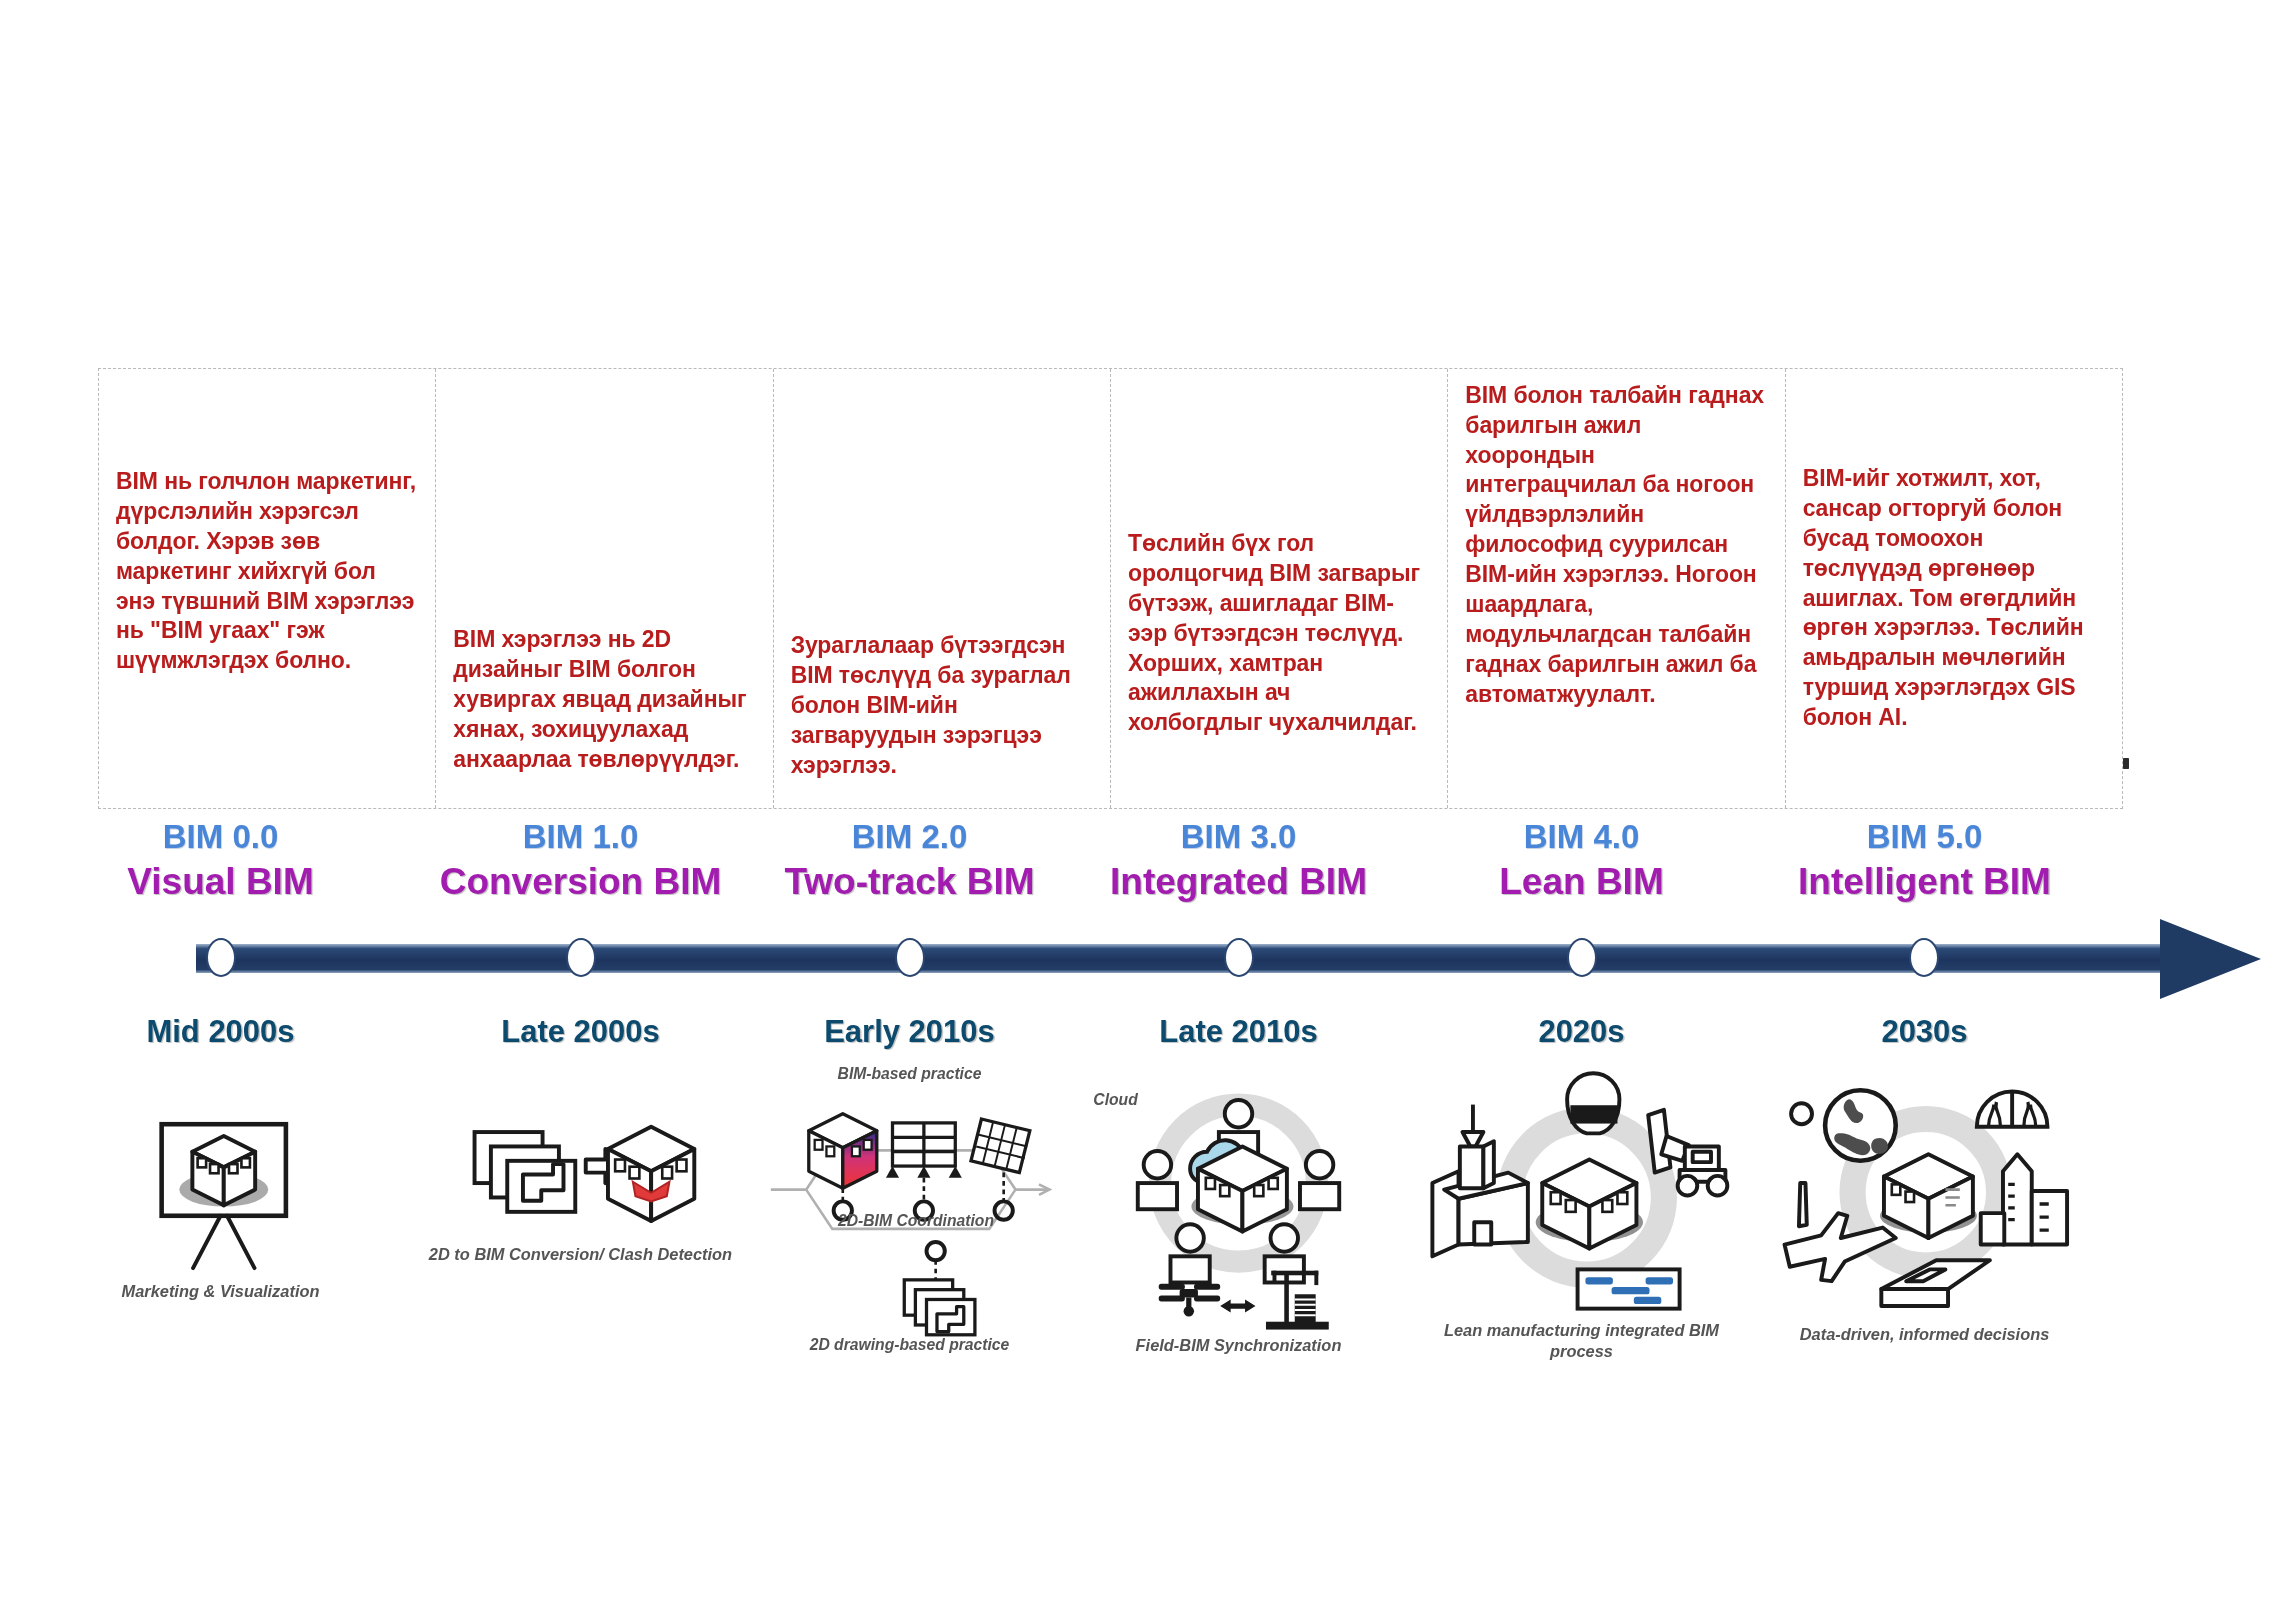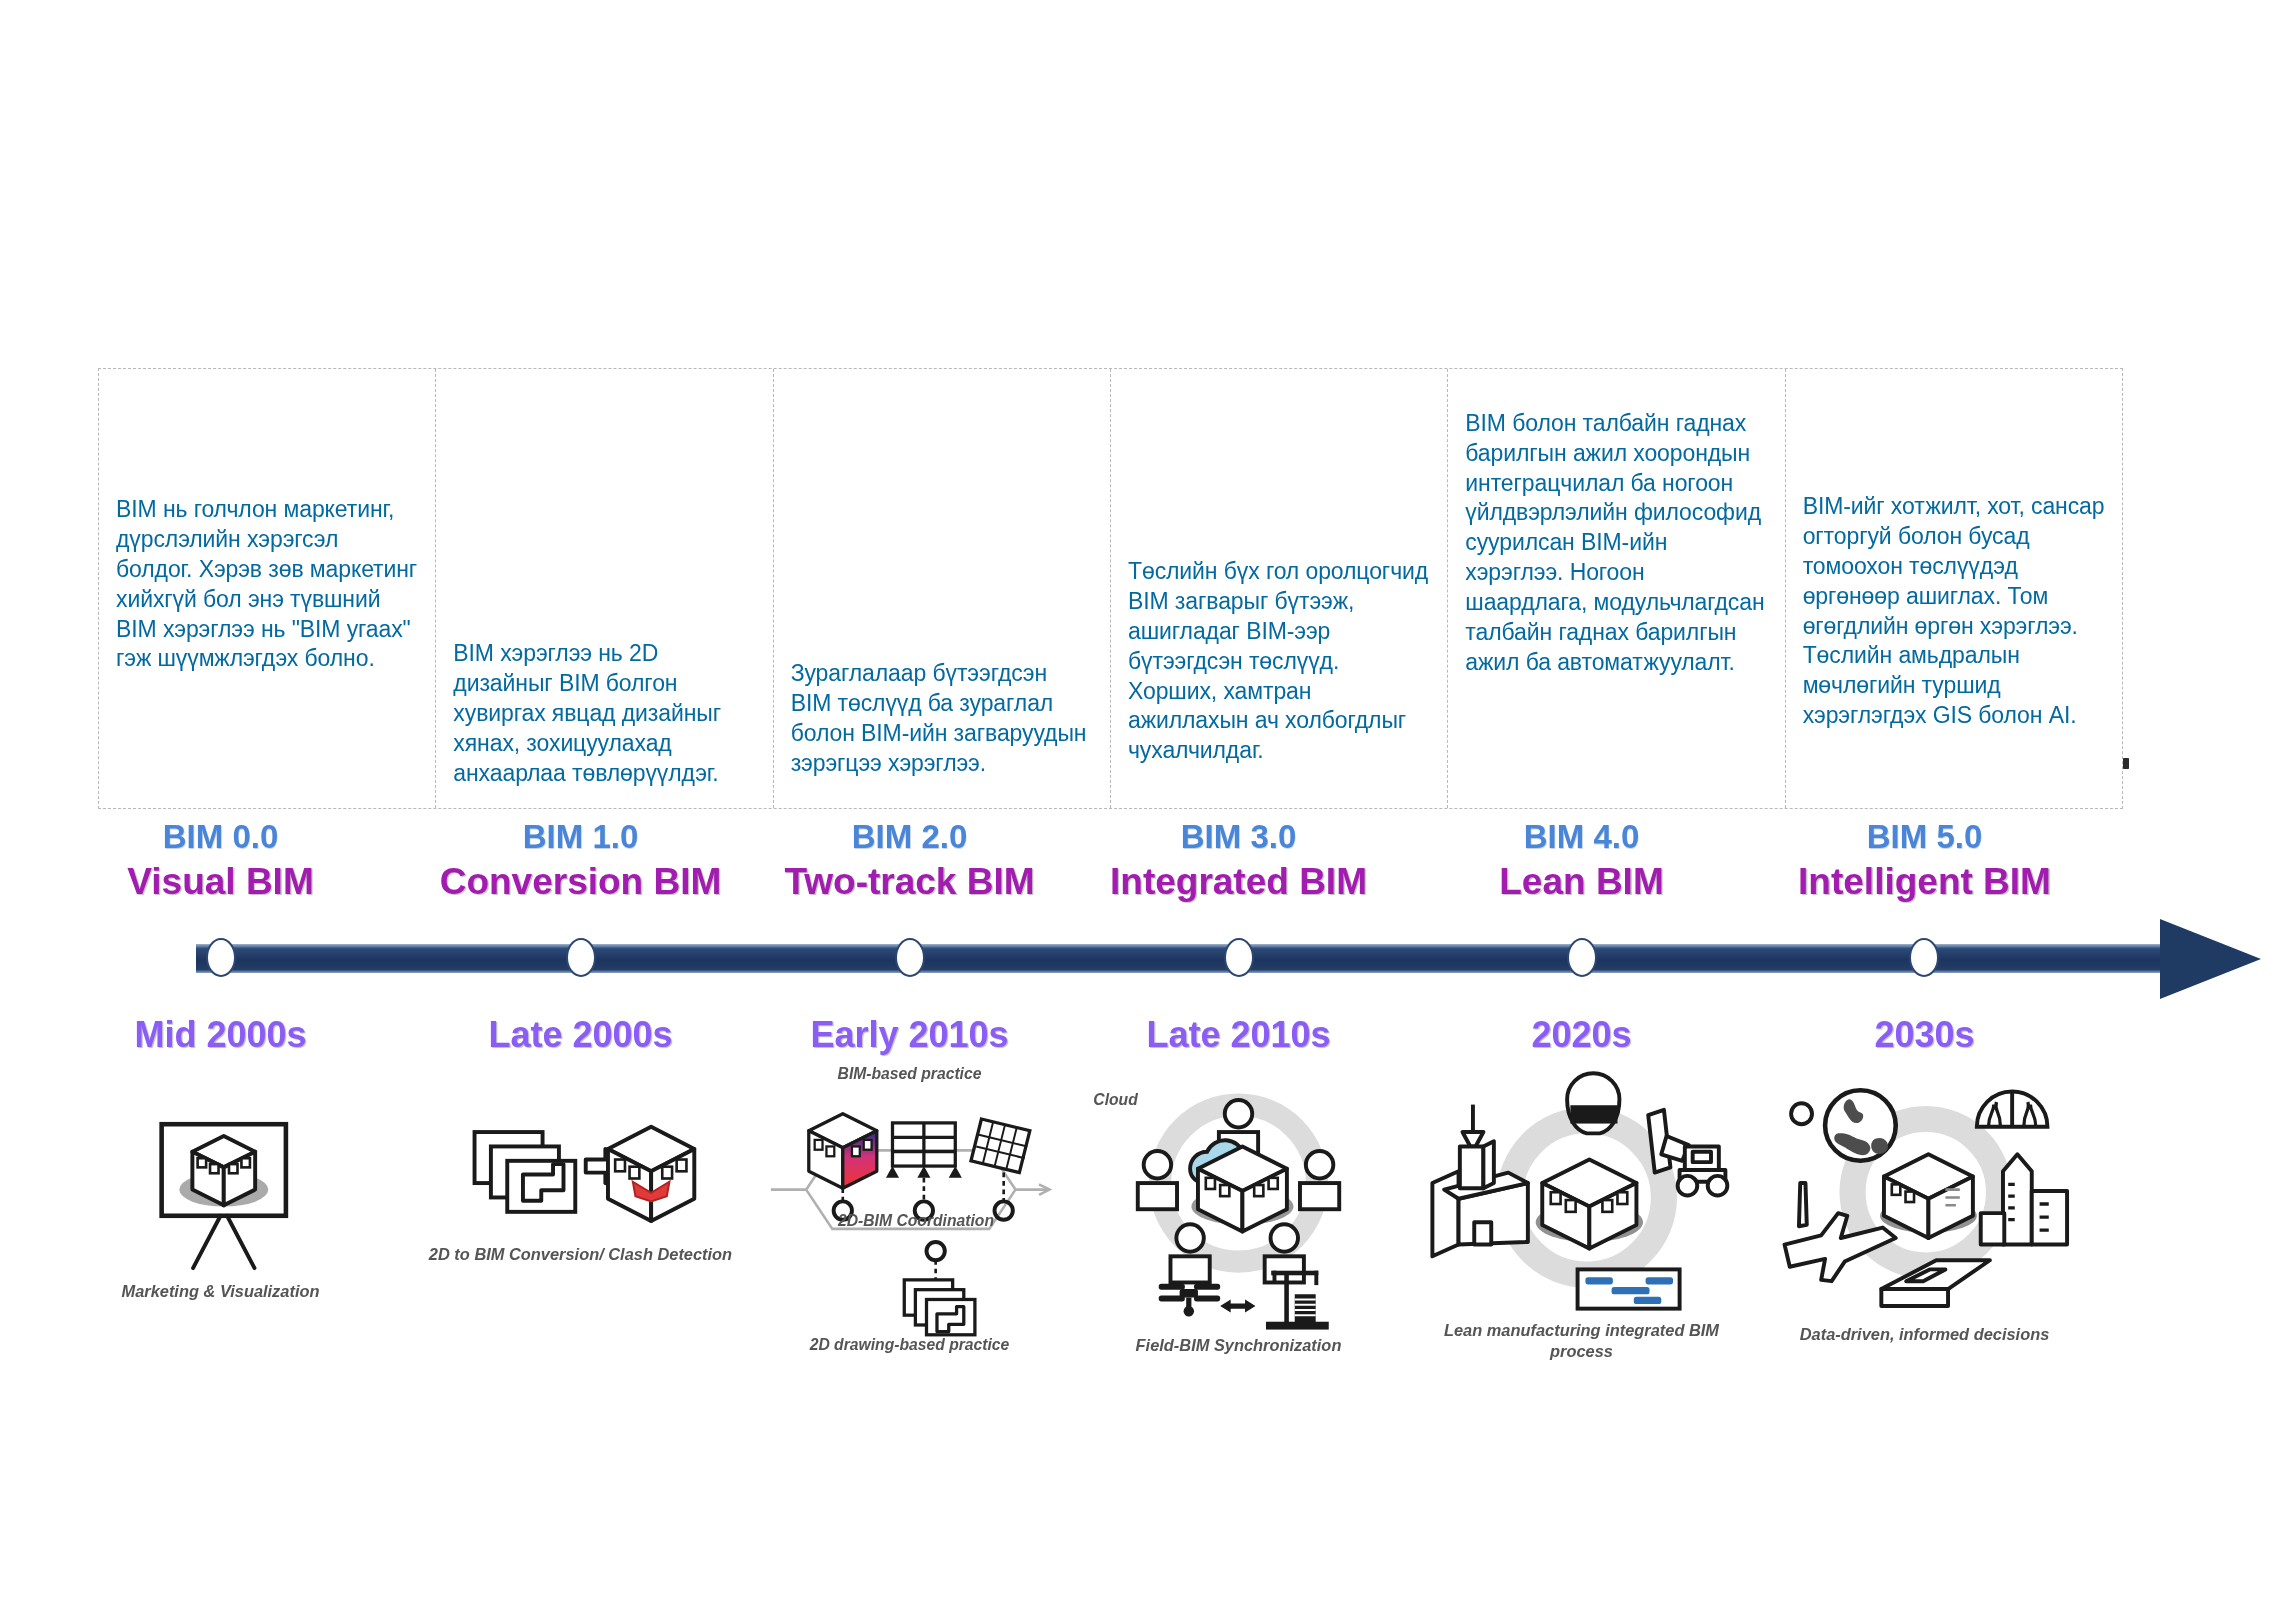--- a/index.html
+++ b/index.html
@@ -30,27 +30,26 @@
     flex: 1 1 0;
     box-sizing: border-box;
     border-right: 1.3px dashed #b9b9b9;
     display: flex;
     padding: 0 17px;
     position: relative;
   }
   .desc-cell:last-child { border-right: none; }
   .desc-text {
     font-family: "Liberation Sans", sans-serif;
-    font-weight: normal;
+    font-weight: bold;
     font-size: 23px;
     line-height: 1.30;
-    color: #0369a1;
+    color: #b91c1c;
     letter-spacing: -0.1px;
     width: 100%;
-    margin-top: 28px;
   }
 
   
   .pad-c0 { padding-top: 98px; align-items: flex-start; }
   .pad-c1 { padding-top: 223px; align-items: center; }
   .pad-c2 { padding-top: 262px; align-items: flex-start; }
   .pad-c3 { padding-top: 160px; align-items: flex-start; }
   .pad-c4 { padding-top: 11.8px;  align-items: flex-start; }
   .pad-c5 { padding-top: 95px; align-items: flex-start; }
 
@@ -93,22 +92,22 @@
     font-weight: bold;
     font-size: 37px;
     color: #a21caf;
     margin-top: 5.2px;
     white-space: nowrap;
     text-shadow: 1.3px 1.3px 0.7px rgba(120,120,120,0.45);
   }
   .tl-era {
     font-family: "Liberation Sans Narrow", "Liberation Sans", sans-serif;
     font-weight: bold;
-    font-size: 36px;
-    color: #8b5cf6;
+    font-size: 31px;
+    color: #0c4a6e;
     position: absolute;
     top: 196px;
     width: 327px;
     text-align: center;
     white-space: nowrap;
     text-shadow: 1.3px 1.3px 0.7px rgba(120,120,120,0.45);
   }
 
   
   #tl-bar-wrap {

